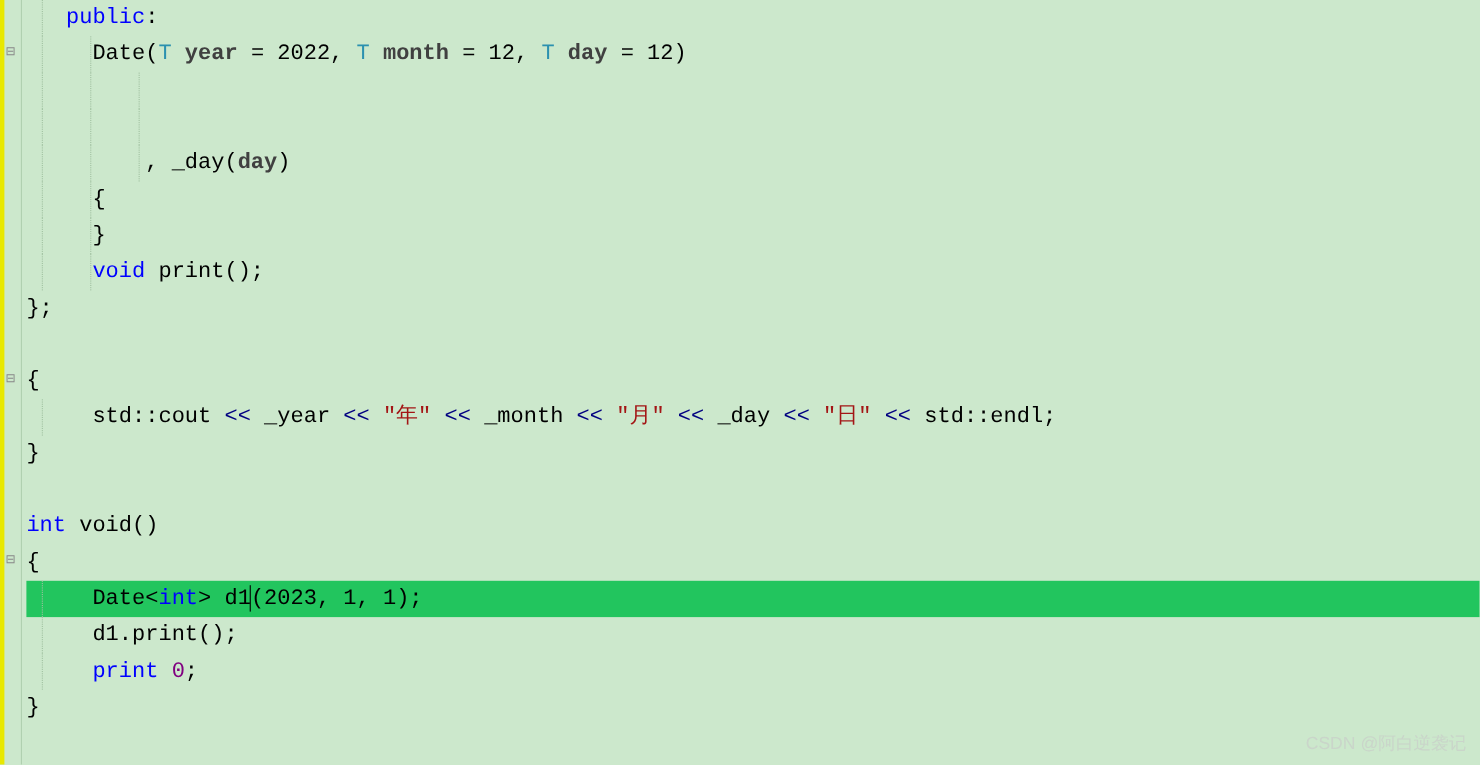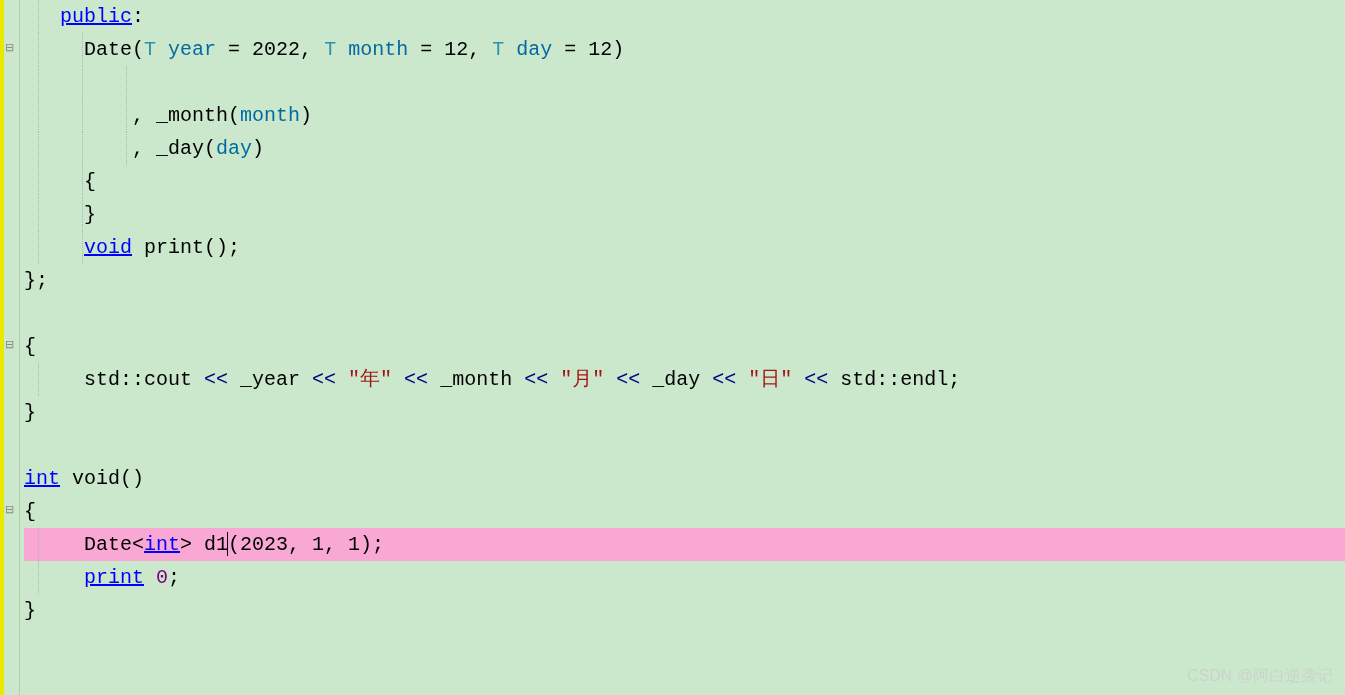--- a/index.html
+++ b/index.html
@@ -45,33 +45,33 @@
       padding-left: 4px;
       position: relative;
     }
     .line {
       height: 33px;
       line-height: 33px;
       white-space: pre;
       position: relative;
     }
     .line.highlight {
-      background: #f9a8d4;
+      background: #22c55e;
     }
     .indent-guide {
       position: absolute;
       top: 0;
       bottom: 0;
       border-left: 1px dotted #a0c0a0;
       z-index: 0;
     }
     .code-text { position: relative; z-index: 1; }
-    .kw-blue { color: #0000ff; text-decoration: underline; }
+    .kw-blue { color: #0000ff; }
     .kw-teal { color: #2b91af; }
-    .kw-gray { color: #0369a1; }
+    .kw-gray { color: #404040; font-weight: bold; }
     .kw-purple { color: #800080; }
     .kw-dark { color: #000080; }
     .str-red { color: #a31515; }
     .text-black { color: #000000; }
     .watermark {
       position: absolute;
       bottom: 8px;
       right: 12px;
       color: rgba(200,200,200,0.6);
       font-size: 16px;
@@ -92,32 +92,33 @@
   <div class="gutter">
     <div class="gutter-highlight"></div>
     <div class="fold-icon" style="top:42px;">⊟</div>
     <div class="fold-icon" style="top:339px;">⊟</div>
     <div class="fold-icon" style="top:504px;">⊟</div>
   </div>
   <div class="code-area">
     <div class="line"><span class="indent-guide" style="left:14px;"></span><span class="code-text">   <span class="kw-blue">public</span><span class="text-black">:</span></span></div>
     <div class="line"><span class="indent-guide" style="left:14px;"></span><span class="indent-guide" style="left:58px;"></span><span class="code-text">     <span class="text-black">Date</span><span class="text-black">(</span><span class="kw-teal">T</span><span class="kw-gray"> year </span><span class="text-black">= </span><span class="text-black">2022</span><span class="text-black">, </span><span class="kw-teal">T</span><span class="kw-gray"> month </span><span class="text-black">= </span><span class="text-black">12</span><span class="text-black">, </span><span class="kw-teal">T</span><span class="kw-gray"> day </span><span class="text-black">= </span><span class="text-black">12</span><span class="text-black">)</span></span></div>
     <div class="line"><span class="indent-guide" style="left:14px;"></span><span class="indent-guide" style="left:58px;"></span><span class="indent-guide" style="left:102px;"></span></div>
-    <div class="line"><span class="indent-guide" style="left:14px;"></span><span class="indent-guide" style="left:58px;"></span><span class="indent-guide" style="left:102px;"></span><span class="code-text">         <span class="text-black">, _month</span><span class="text-black">(</span><span class="kw-gray">month</span><span class="text-black">)</span></span></div>
+    <div class="line"><span class="indent-guide" style="left:14px;"></span><span class="indent-guide" style="left:58px;"></span><span class="indent-guide" style="left:102px;"></span></div>
     <div class="line"><span class="indent-guide" style="left:14px;"></span><span class="indent-guide" style="left:58px;"></span><span class="indent-guide" style="left:102px;"></span><span class="code-text">         <span class="text-black">, _day</span><span class="text-black">(</span><span class="kw-gray">day</span><span class="text-black">)</span></span></div>
     <div class="line"><span class="indent-guide" style="left:14px;"></span><span class="indent-guide" style="left:58px;"></span><span class="code-text">     <span class="text-black">{</span></span></div>
     <div class="line"><span class="indent-guide" style="left:14px;"></span><span class="indent-guide" style="left:58px;"></span><span class="code-text">     <span class="text-black">}</span></span></div>
     <div class="line"><span class="indent-guide" style="left:14px;"></span><span class="indent-guide" style="left:58px;"></span><span class="code-text">     <span class="kw-blue">void</span><span class="text-black"> print</span><span class="text-black">();</span></span></div>
     <div class="line"><span class="code-text"><span class="text-black">};</span></span></div>
     <div class="line"></div>
     <div class="line"><span class="code-text"><span class="text-black">{</span></span></div>
     <div class="line"><span class="indent-guide" style="left:14px;"></span><span class="code-text">     <span class="text-black">std::cout </span><span class="kw-dark">&lt;&lt;</span><span class="text-black"> _year </span><span class="kw-dark">&lt;&lt;</span><span class="str-red"> "年" </span><span class="kw-dark">&lt;&lt;</span><span class="text-black"> _month </span><span class="kw-dark">&lt;&lt;</span><span class="str-red"> "月" </span><span class="kw-dark">&lt;&lt;</span><span class="text-black"> _day </span><span class="kw-dark">&lt;&lt;</span><span class="str-red"> "日" </span><span class="kw-dark">&lt;&lt;</span><span class="text-black"> std::endl;</span></span></div>
     <div class="line"><span class="code-text"><span class="text-black">}</span></span></div>
     <div class="line"></div>
     <div class="line"><span class="code-text"><span class="kw-blue">int</span><span class="text-black"> void</span><span class="text-black">()</span></span></div>
     <div class="line"><span class="code-text"><span class="text-black">{</span></span></div>
     <div class="line highlight"><span class="indent-guide" style="left:14px;"></span><span class="code-text">     <span class="text-black">Date</span><span class="text-black">&lt;</span><span class="kw-blue">int</span><span class="text-black">&gt; </span><span class="text-black">d1</span><span class="text-black">(2023, 1, 1);</span></span><span class="cursor" style="left:203px;"></span></div>
+    <div class="line"><span class="indent-guide" style="left:14px;"></span><span class="code-text">     <span class="text-black">d1.print();</span></span></div>
     <div class="line"><span class="indent-guide" style="left:14px;"></span><span class="code-text">     <span class="kw-blue">print</span><span class="kw-purple"> 0</span><span class="text-black">;</span></span></div>
     <div class="line"><span class="code-text"><span class="text-black">}</span></span></div>
   </div>
 </div>
 
 <div class="watermark">CSDN @阿白逆袭记</div>
 
 </body></html>

